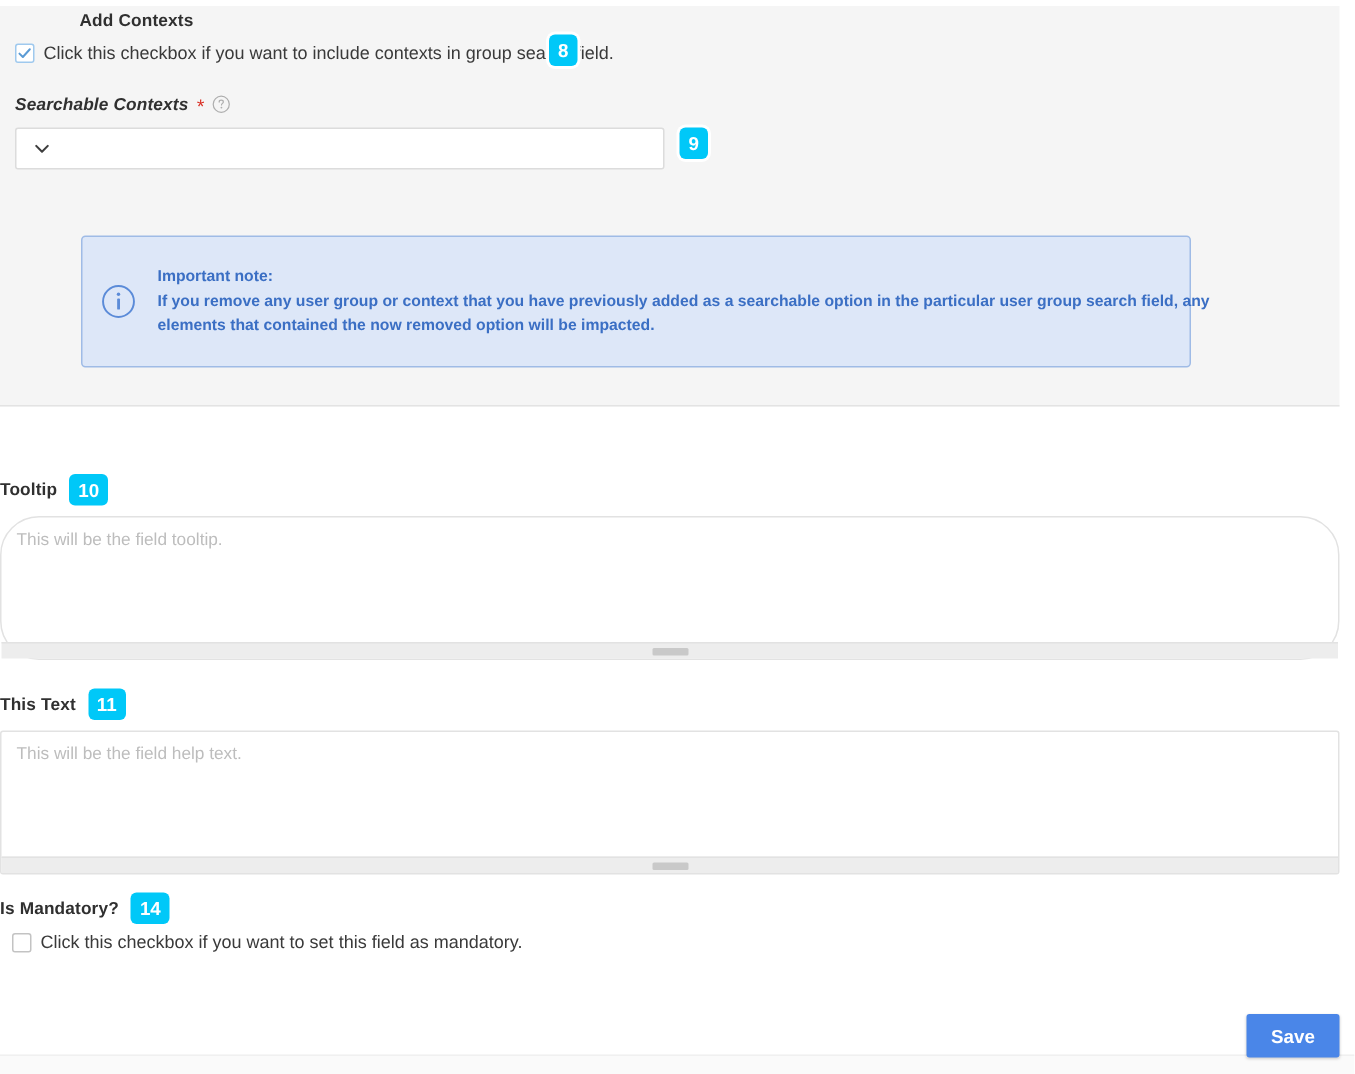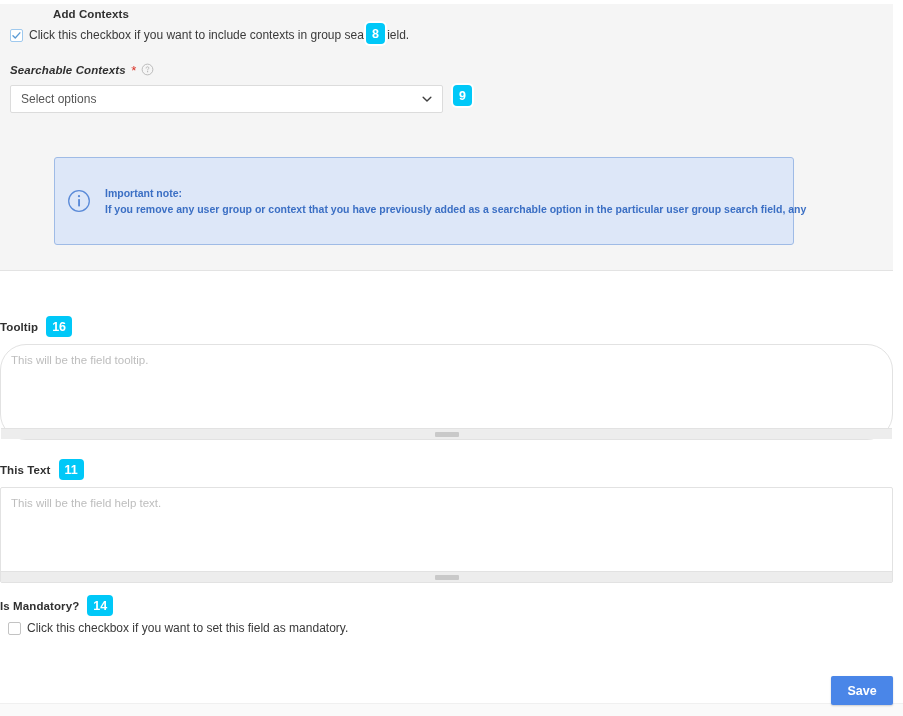--- a/index.html
+++ b/index.html
@@ -296,47 +296,47 @@
   <span class="help-icon">
     <svg viewBox="0 0 16 16" width="13" height="13" aria-hidden="true">
       <circle cx="8" cy="8" r="6.6" fill="none" stroke="#757575" stroke-width="1"></circle>
       <path d="M6.3 6.2 C6.3 5.2 7.1 4.7 8 4.7 C9 4.7 9.7 5.3 9.7 6.1 C9.7 7.2 8.2 7.4 8.2 8.6" fill="none" stroke="#757575" stroke-width="1" stroke-linecap="round"></path>
       <circle cx="8.15" cy="10.7" r="0.75" fill="#757575"></circle>
     </svg>
   </span>
 </div>
 
 <div id="searchable-select">
-  <span id="select-placeholder">Select options</span>
   <span class="chevron">
     <svg viewBox="0 0 16 16" width="14" height="14" aria-hidden="true">
       <path d="M3.6 6 L8 10.4 L12.4 6" fill="none" stroke="#3f3f3f" stroke-width="1.6" stroke-linecap="round" stroke-linejoin="round"></path>
     </svg>
   </span>
 </div>
 
 <div id="badge-9" class="badge">9</div>
 
 <div id="note-box">
   <span id="note-icon">
     <svg viewBox="0 0 24 24" width="24" height="24" aria-hidden="true">
       <circle cx="12" cy="12" r="10.3" fill="none" stroke="#5b8bd8" stroke-width="1.3"></circle>
       <circle cx="12" cy="7.2" r="1.15" fill="#5b8bd8"></circle>
       <rect x="11.1" y="10" width="1.9" height="7.4" rx="0.6" fill="#5b8bd8"></rect>
     </svg>
   </span>
   <div id="note-text">
     <div>Important note:</div>
     <div>If you remove any user group or context that you have previously added as a searchable option in the particular user group search field, any</div>
+    <div>elements that contained the now removed option will be impacted.</div>
   </div>
 </div>
 
 <div id="tooltip-label-row" class="ta-label-row">
   <span class="field-label">Tooltip</span>
-  <span class="badge on-white">16</span>
+  <span class="badge on-white">10</span>
 </div>
 
 <div id="tooltip-wrap" class="ta-wrap">
   <span class="ta-text">This will be the field tooltip.</span>
   <span class="ta-footer">
     <span class="resize-grip"></span>
   </span>
 </div>
 
 <div id="helptext-label-row" class="ta-label-row">

